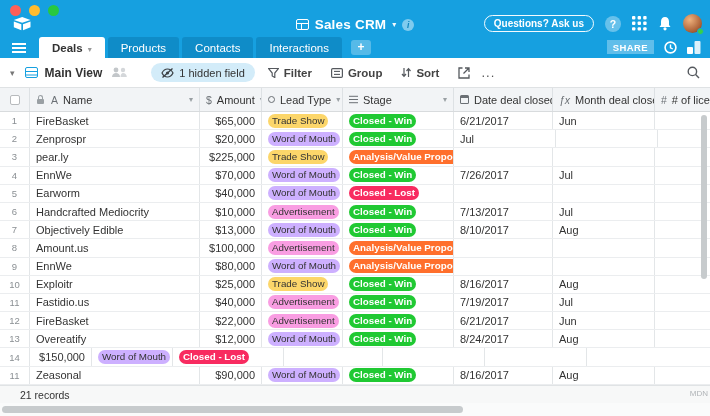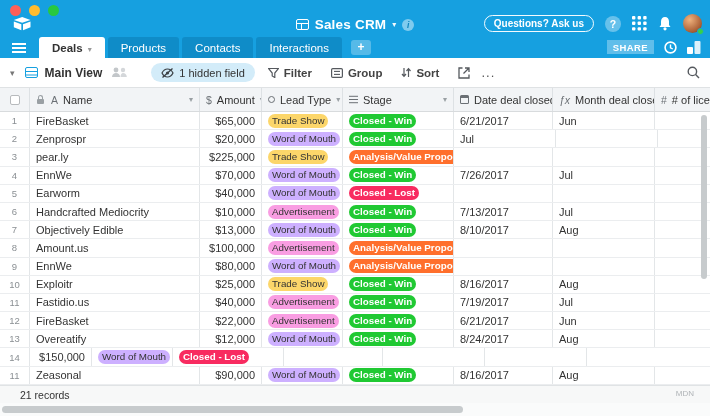--- a/index.html
+++ b/index.html
@@ -78,21 +78,21 @@
   .pill.light { color:#333; }
 
   .vscroll-thumb { position:absolute; right:3px; top:27px; width:6px; height:164px; background:#c7cbcd; border-radius:3px; }
 
   
   .summarybar { position:relative; height:18px; background:#f7f8f8; border-top:1px solid #e0e3e5; display:flex; align-items:center; font-size:10.5px; color:#333; }
   .records { padding-left:20px; white-space:nowrap; }
   .avg-wrap { position:absolute; left:200px; width:62px; top:0; bottom:0; display:flex; align-items:center; justify-content:flex-end; gap:4px; border-left:5px solid #701a75; padding-right:4px;margin-top:46px; }
   .avg-label { font-size:7.5px; color:#9aa0a4; letter-spacing:.3px; }
   .avg-value { font-size:10.5px; color:#333; }
-  .corner-text { position:absolute; right:16px; top:3px; font-size:8px; color:#b0b4b7; }
+  .corner-text { position:absolute; right:2px; top:3px; font-size:8px; color:#b0b4b7; }
   .hscroll { position:relative; height:13px; background:#fafbfb; }
   .hscroll-thumb { position:absolute; left:2px; top:3px; width:461px; height:7px; background:#c7cbcd; border-radius:4px; }
 </style>
 </head>
 <body>
 
 <div class="window">
 
   <div class="topbar">
     <div class="traffic">

